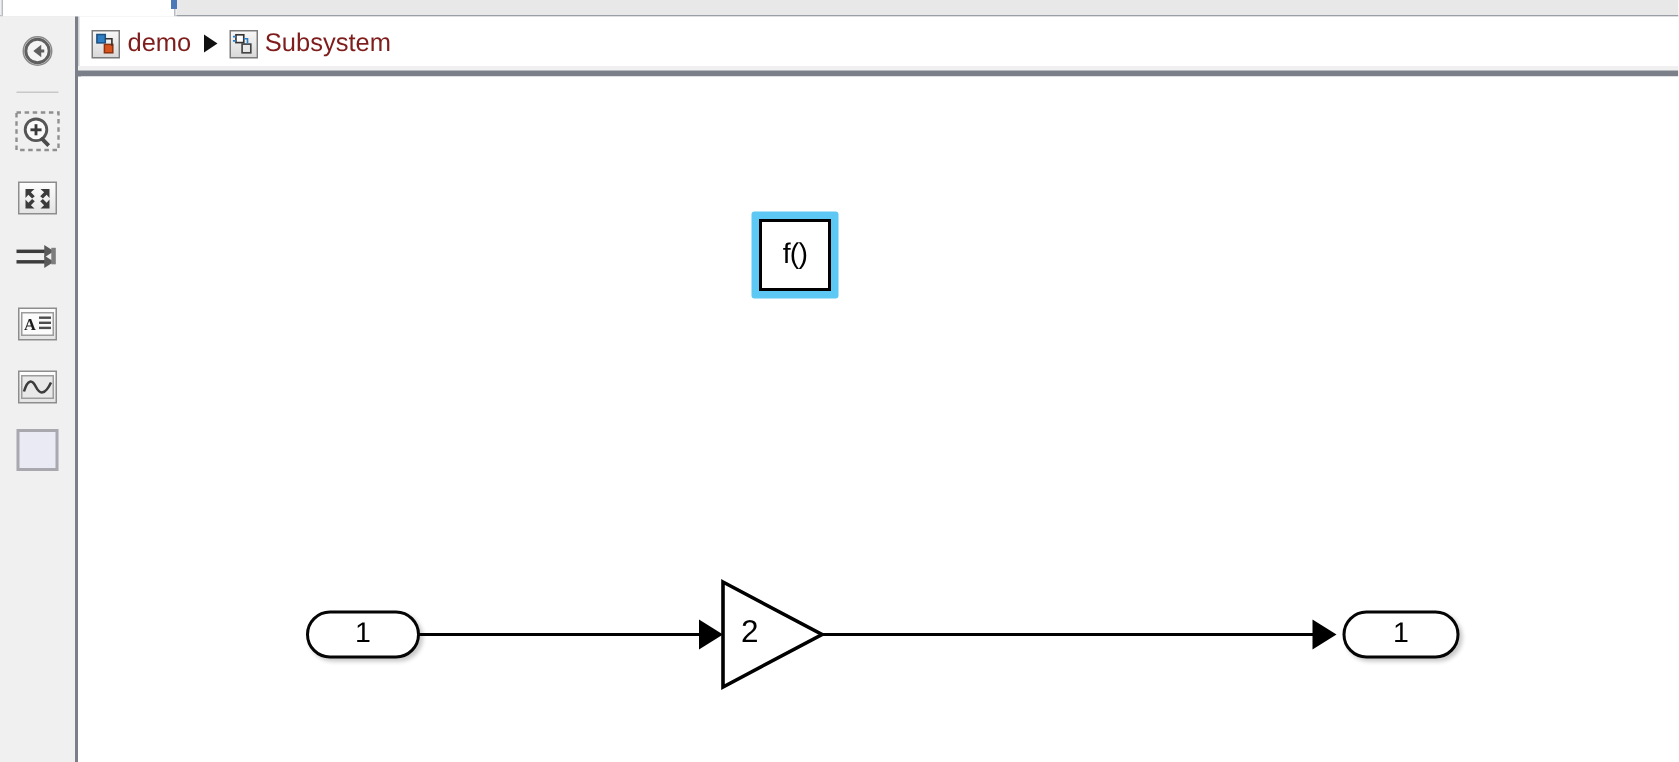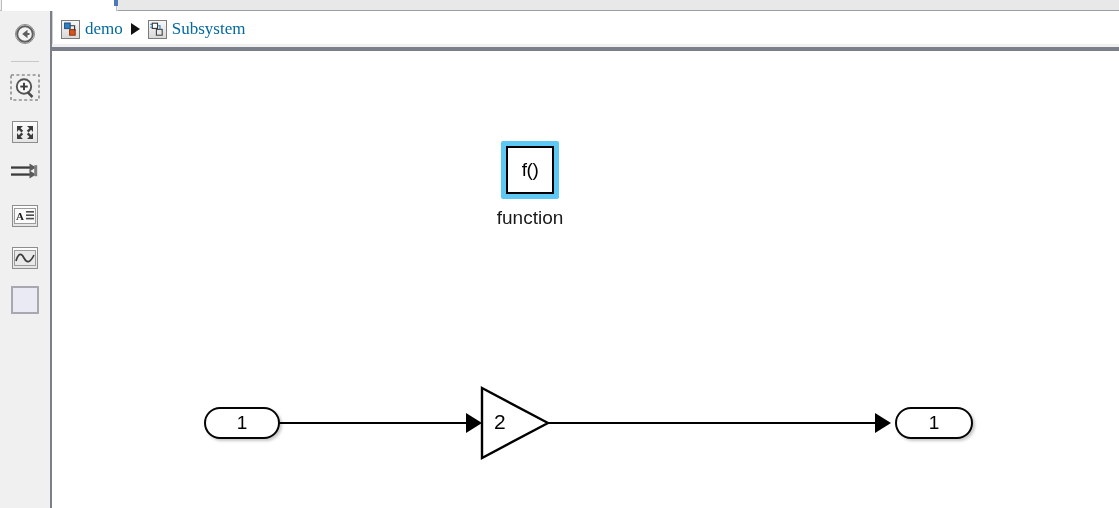--- a/index.html
+++ b/index.html
@@ -102,23 +102,23 @@
     align-items: center;
     padding-left: 8px;
   }
   .crumb {
     display: flex;
     align-items: center;
     gap: 5px;
     cursor: default;
   }
   .crumb-label {
-    font-family: Liberation Serif, serif;
+    font-family: Liberation Sans, sans-serif;
     font-size: 17px;
-    color: #0369a1;
+    color: #7f1d1d;
     white-space: nowrap;
   }
   .crumb-sep {
     margin: 0 8px;
     width: 0; height: 0;
     border-left: 9px solid #111111;
     border-top: 6px solid transparent;
     border-bottom: 6px solid transparent;
   }
   .crumb-icon {
@@ -348,21 +348,20 @@
 
   <div class="barsep-top"></div>
   <div class="barsep"></div>
 
   <div class="canvas">
 
     <div class="fn-wrap">
       <div class="fn-sel">
         <div class="fn-block">f()</div>
       </div>
-      <div class="fn-label">function</div>
     </div>
 
     <div class="wire" style="left:222px; top:371px; width:203px;"></div>
     <div class="arrowhead" style="left:412px; top:362px;"></div>
 
     <div class="wire" style="left:494px; top:371px; width:340px;"></div>
     <div class="arrowhead" style="left:821px; top:362px;"></div>
 
     <div class="port" style="left:150px; top:356px; width:76px;">1</div>
 

